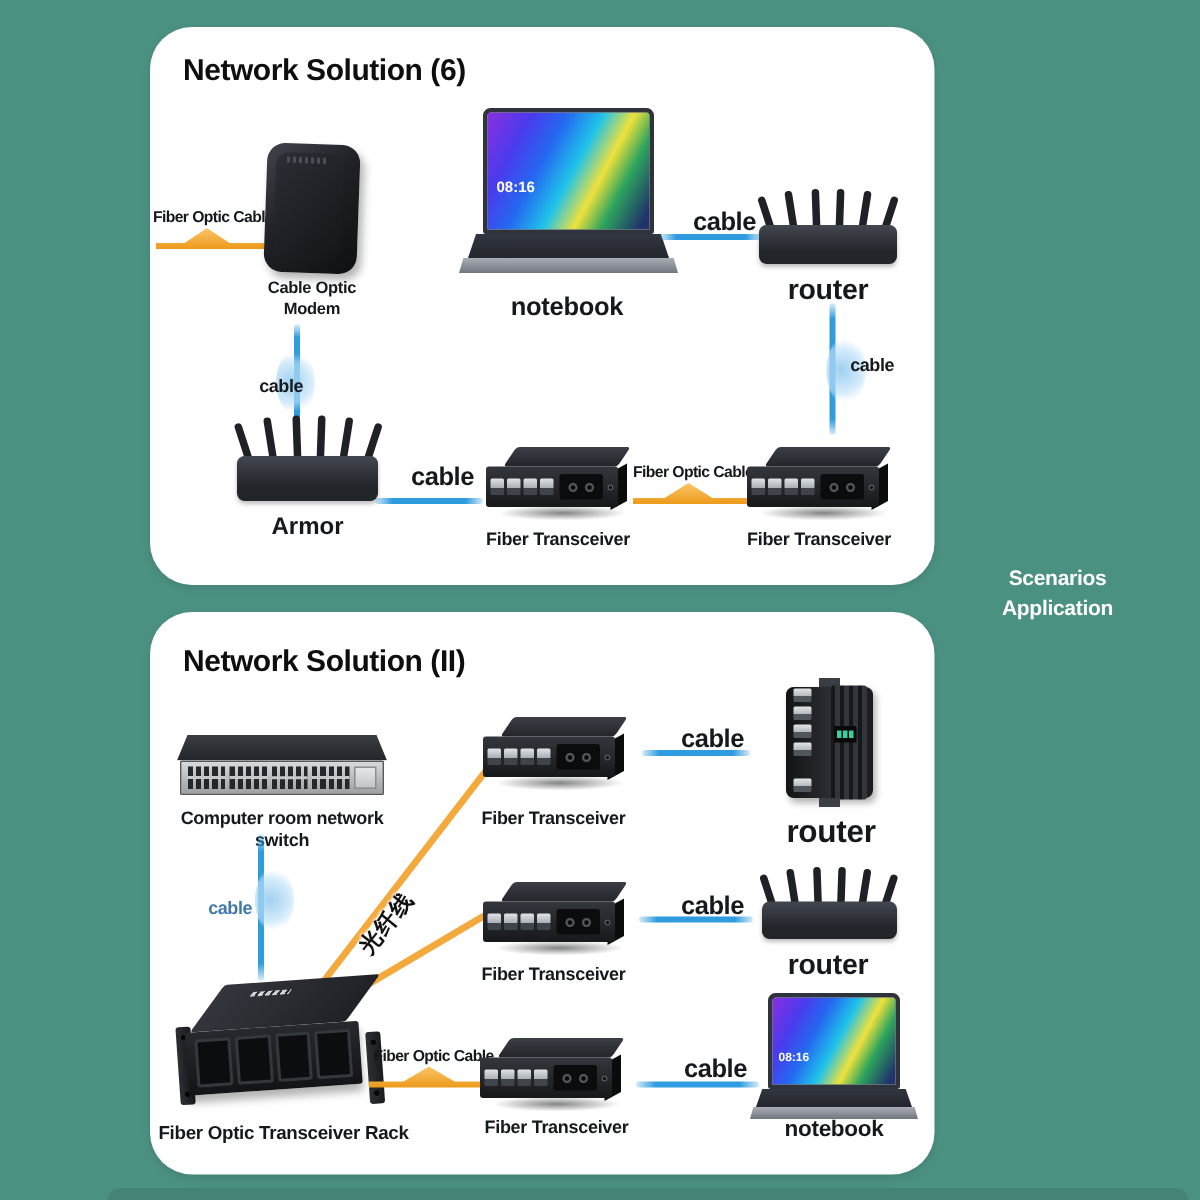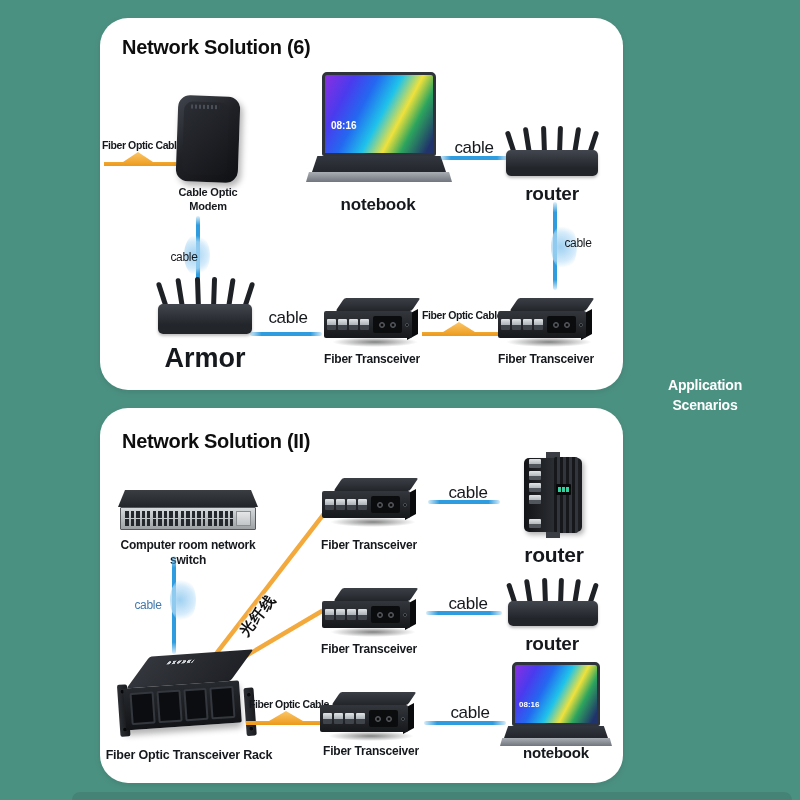--- a/index.html
+++ b/index.html
@@ -5,25 +5,25 @@
 *{margin:0;padding:0;box-sizing:border-box}
 html,body{width:800px;height:800px}
 body{position:relative;background:#4b9182;font-family:"Liberation Sans",sans-serif;overflow:hidden}
 .abs{position:absolute}
 .panel{position:absolute;left:100px;width:523px;background:#fff;border-radius:28px;box-shadow:0 2px 6px rgba(0,0,0,.10)}
 .p-title{position:absolute;font-size:20px;font-weight:bold;color:#0e0e0e;letter-spacing:-.3px;white-space:nowrap}
 .lbl{position:absolute;font-weight:bold;color:#15181c;text-align:center;line-height:1.25;letter-spacing:-.2px}
 .lbl-sm{font-size:12px}
 .lbl-xs{font-size:10.5px;white-space:nowrap;letter-spacing:-.4px}
 .lbl-lg{font-size:19px}
-.lbl-xl{font-size:27px;letter-spacing:0}
+.lbl-xl{font-size:16px;letter-spacing:0}
 .cable-h{position:absolute;height:4px;border-radius:2px;background:linear-gradient(90deg,rgba(47,156,223,.2),#2f9cdf 16%,#2f9cdf 84%,rgba(47,156,223,.2))}
 .cable-v{position:absolute;width:4px;border-radius:2px;background:linear-gradient(180deg,rgba(47,156,223,.15),#2f9cdf 12%,#2f9cdf 88%,rgba(47,156,223,.15))}
 .bump{position:absolute;border-radius:50%;background:radial-gradient(circle at 38% 50%,rgba(154,206,240,.95),rgba(190,225,248,.65) 52%,rgba(255,255,255,0) 74%)}
-.cable-tag{position:absolute;font-weight:normal;color:#15181c;font-size:17px;text-align:center;letter-spacing:-.3px}
+.cable-tag{position:absolute;font-weight:bold;color:#15181c;font-size:17px;text-align:right;letter-spacing:-.3px}
 .cable-tag.small{font-size:12px}
 .side-note{position:absolute;color:#fff;font-weight:bold;font-size:14px;line-height:20px;text-align:center;letter-spacing:-.2px}
 
 .router{position:absolute}
 .r-ant{position:absolute;width:5px;background:#1e2125;border-radius:3px 3px 0 0;transform-origin:50% 100%}
 .r-body{position:absolute;left:0;right:0;bottom:2px;border-radius:5px;background:linear-gradient(#42464e,#22252a 70%);box-shadow:0 2px 3px rgba(0,0,0,.25)}
 
 .modem{position:absolute;border-radius:12px;background:linear-gradient(135deg,#40444c 0%,#1f2126 45%,#0f1013 100%);box-shadow:3px 4px 6px rgba(0,0,0,.30);transform:rotate(2deg)}
 .modem-face{position:absolute;inset:6px 11px 7px 6px;border-radius:9px;background:linear-gradient(135deg,#2b2e34,#141519)}
 .modem-vents{position:absolute;top:9px;left:13px;width:28px;height:4px;background:repeating-linear-gradient(90deg,#4a4f57 0 2px,transparent 2px 4px)}
@@ -65,22 +65,22 @@
 .rack-slot{flex:1;background:#0c0d10;border:2px solid #34383e;border-radius:2px}
 .rack-ear{position:absolute;width:10px;background:linear-gradient(90deg,#2c2f34,#191b1e);border-radius:2px;display:flex;flex-direction:column;align-items:center;justify-content:space-between;padding:5px 0}
 .rack-ear i{width:4px;height:4px;border-radius:50%;background:#07080a;box-shadow:0 0 1px #555}
 .cn-tag{position:absolute;font-weight:bold;font-size:15px;color:#111;letter-spacing:1px;text-shadow:0 0 3px #fff,0 0 3px #fff,0 0 2px #fff;white-space:nowrap}
 .peek{position:absolute;left:72px;top:792px;width:720px;height:8px;background:rgba(0,0,0,.09);border-radius:22px 22px 0 0}
 </style>
 </head>
 <body>
 
 <div class="side-note" style="left:640px;top:375px;width:130px">
+  <div>Scenarios</div>
   <div>Application</div>
-  <div>Scenarios</div>
 </div>
 
 <div class="panel" style="top:18px;height:372px"></div>
 <div class="p-title" style="left:122px;top:36px">Network Solution (6)</div>
 
 <div class="lbl lbl-xs" style="left:101px;top:139px;width:82px">Fiber Optic Cable</div>
 <svg class="abs" style="left:104px;top:150px" width="72" height="18" viewBox="0 0 72 18">
   <defs>
       <linearGradient id="og1" x1="0" y1="0" x2="0" y2="1">
         <stop offset="0" stop-color="#fbc66a"></stop>

